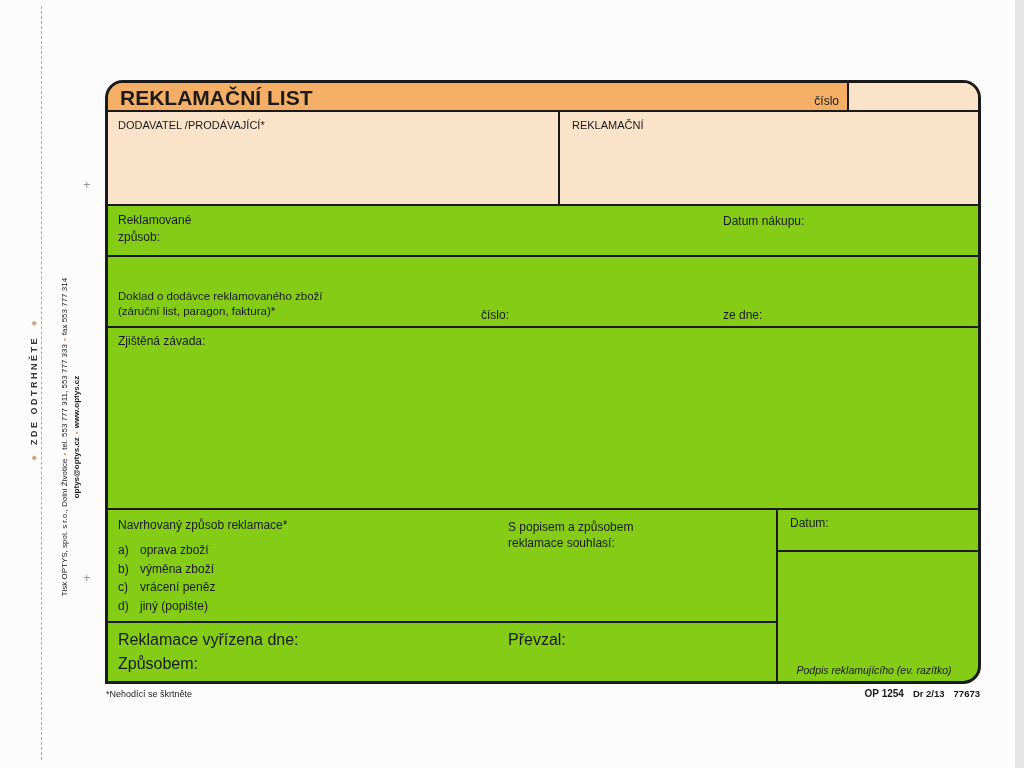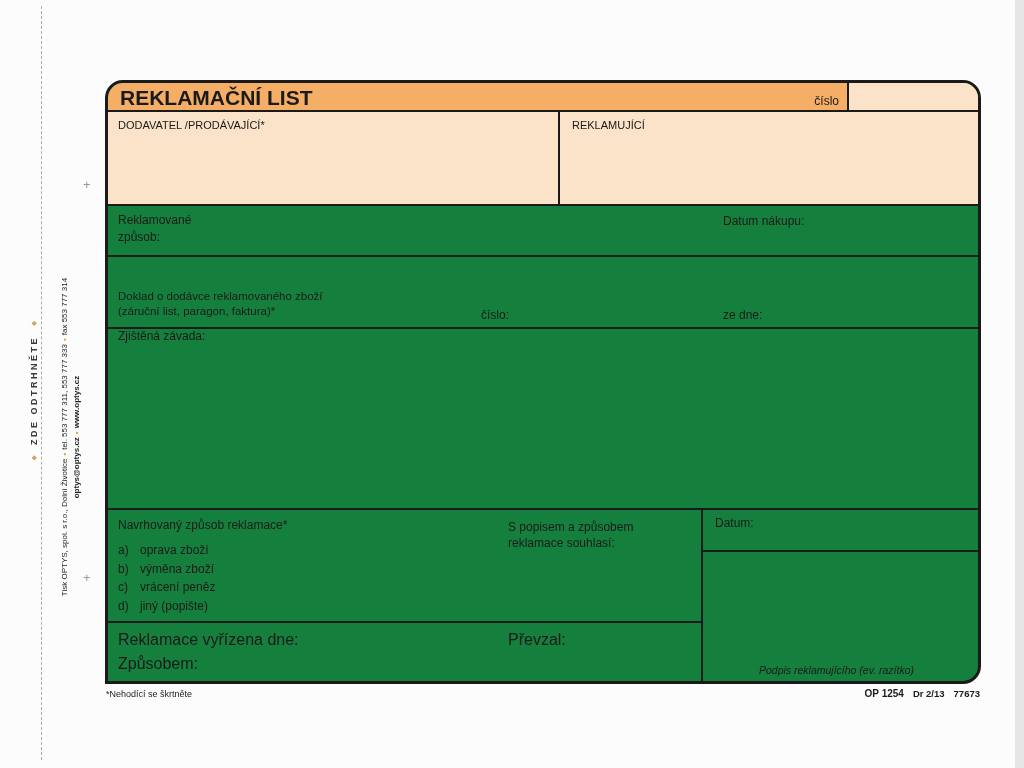--- a/index.html
+++ b/index.html
@@ -36,43 +36,43 @@
   .printer .bullet{color:var(--accent-bullet);font-weight:bold;padding:0 3px;}
   .reg-mark{position:absolute;left:83px;font-size:13px;color:#9a9a9a;}
   .reg-mark.m1{top:177px;}
   .reg-mark.m2{top:570px;}
 
   
   .form{
     position:absolute;left:105px;top:80px;width:876px;height:604px;
     border:3px solid var(--line);
     border-radius:18px 18px 18px 0;
-    background:#15803d;
+    background:#84cc16;
     display:flex;flex-direction:column;overflow:hidden;
   }
   .row-header{height:31px;background:var(--header-bg);display:flex;border-bottom:2px solid var(--line);}
   .form-title{flex:1;font-size:21px;font-weight:bold;padding:3px 0 0 12px;white-space:nowrap;}
   .cislo-label{font-size:12px;padding:11px 8px 0 0;}
   .cislo-box{width:131px;background:var(--panel-bg);border-left:2px solid var(--line);}
 
   .row-parties{height:99px;display:flex;background:var(--panel-bg);border-bottom:2px solid var(--line);justify-content:flex-end;}
   .cell-supplier{width:452px;border-right:2px solid var(--line);padding:7px 10px;font-size:11px;}
   .cell-claimant{flex:1;padding:7px 12px;font-size:11px;}
 
   .row-goods{height:53px;border-bottom:2px solid var(--line);position:relative;padding:6px 10px;font-size:12px;line-height:17px;}
   .lbl-purchase-date{position:absolute;left:615px;top:7px;}
 
   .row-document{height:42px;border-bottom:2px solid var(--line);position:relative;padding:0 10px;font-size:11.5px;line-height:15px;margin-top:32px;}
   .lbl-doc-number{position:absolute;left:373px;top:19px;font-size:12px;}
   .lbl-doc-date{position:absolute;left:615px;top:19px;font-size:12px;text-align:center;}
 
-  .row-defect{height:192px;border-bottom:2px solid var(--line);padding:0 10px;font-size:12px;}
+  .row-defect{height:192px;border-bottom:2px solid var(--line);padding:6px 10px;font-size:12px;}
 
   .row-bottom{flex:1;display:flex;}
-  .bottom-left{width:595px;border-right:2px solid var(--line);display:flex;flex-direction:column;}
+  .bottom-left{width:670px;border-right:2px solid var(--line);display:flex;flex-direction:column;}
   .proposed{height:113px;border-bottom:2px solid var(--line);position:relative;padding:8px 10px;font-size:12px;}
   .options{margin-top:9px;}
   .option{display:flex;line-height:18.5px;}
   .option .key{width:22px;}
   .agreement{position:absolute;left:400px;top:9px;line-height:16px;}
   .resolved{flex:1;position:relative;padding:8px 10px;font-size:16px;}
   .lbl-received{position:absolute;left:400px;top:8px;}
   .lbl-method{margin-top:6px;}
   .bottom-right{flex:1;display:flex;flex-direction:column;}
   .datum-box{height:42px;border-bottom:2px solid var(--line);padding:6px 12px;font-size:12px;}
@@ -114,21 +114,21 @@
     <div class="form-title">REKLAMAČNÍ LIST</div>
     <div class="cislo-label">číslo</div>
     <div class="cislo-box"></div>
   </div>
 
   <div class="row-parties">
     <div class="cell-supplier">
       <span>DODAVATEL /PRODÁVAJÍCÍ*</span>
     </div>
     <div class="cell-claimant">
-      <span>REKLAMUJÍCÍ</span>
+      <span>REKLAMAČNÍ</span>
     </div>
   </div>
 
   <div class="row-goods">
     <div>Reklamované</div>
     <div>způsob:</div>
     <span class="lbl-purchase-date">Datum nákupu:</span>
   </div>
 
   <div class="row-document">

